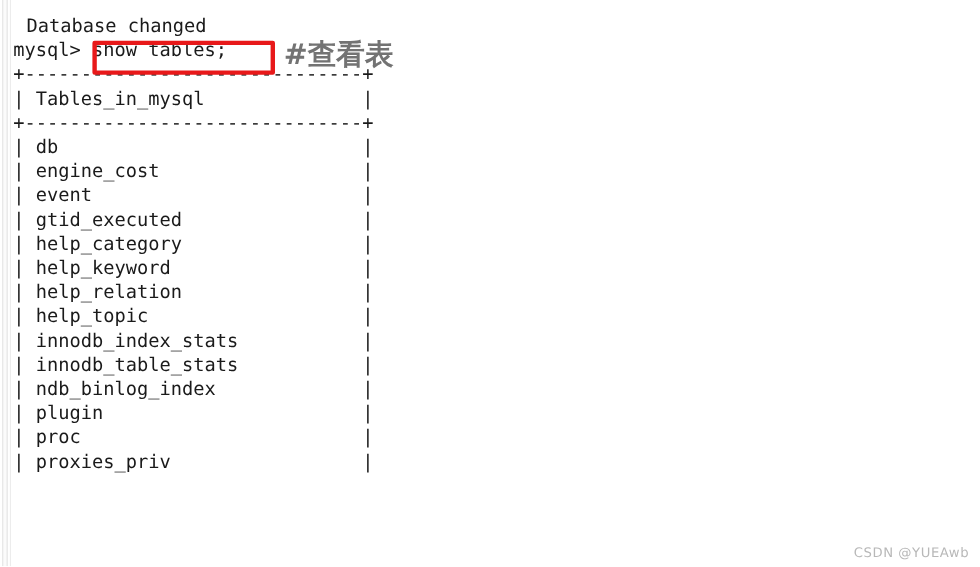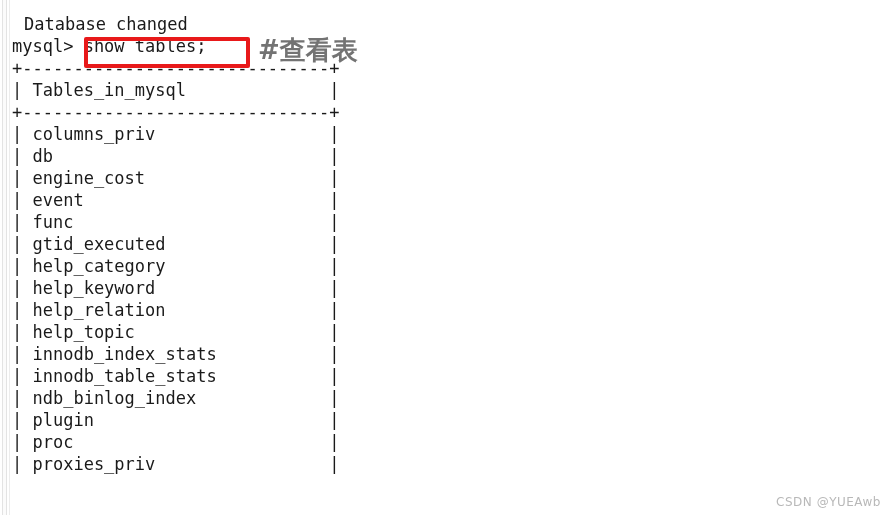--- a/index.html
+++ b/index.html
@@ -114,25 +114,23 @@
 
     <div class="line" id="line-prompt">mysql&gt; show tables;</div>
 
     <div class="line" id="rule-top">+------------------------------+</div>
 
     <div class="line" id="line-header">| Tables_in_mysql              |</div>
 
     <div class="line" id="rule-mid">+------------------------------+</div>
 
     <div id="rows">
-        <div class="line">| columns_priv                 |</div>
         <div class="line">| db                           |</div>
         <div class="line">| engine_cost                  |</div>
         <div class="line">| event                        |</div>
-        <div class="line">| func                         |</div>
         <div class="line">| gtid_executed                |</div>
         <div class="line">| help_category                |</div>
         <div class="line">| help_keyword                 |</div>
         <div class="line">| help_relation                |</div>
         <div class="line">| help_topic                   |</div>
         <div class="line">| innodb_index_stats           |</div>
         <div class="line">| innodb_table_stats           |</div>
         <div class="line">| ndb_binlog_index             |</div>
         <div class="line">| plugin                       |</div>
         <div class="line">| proc                         |</div>

